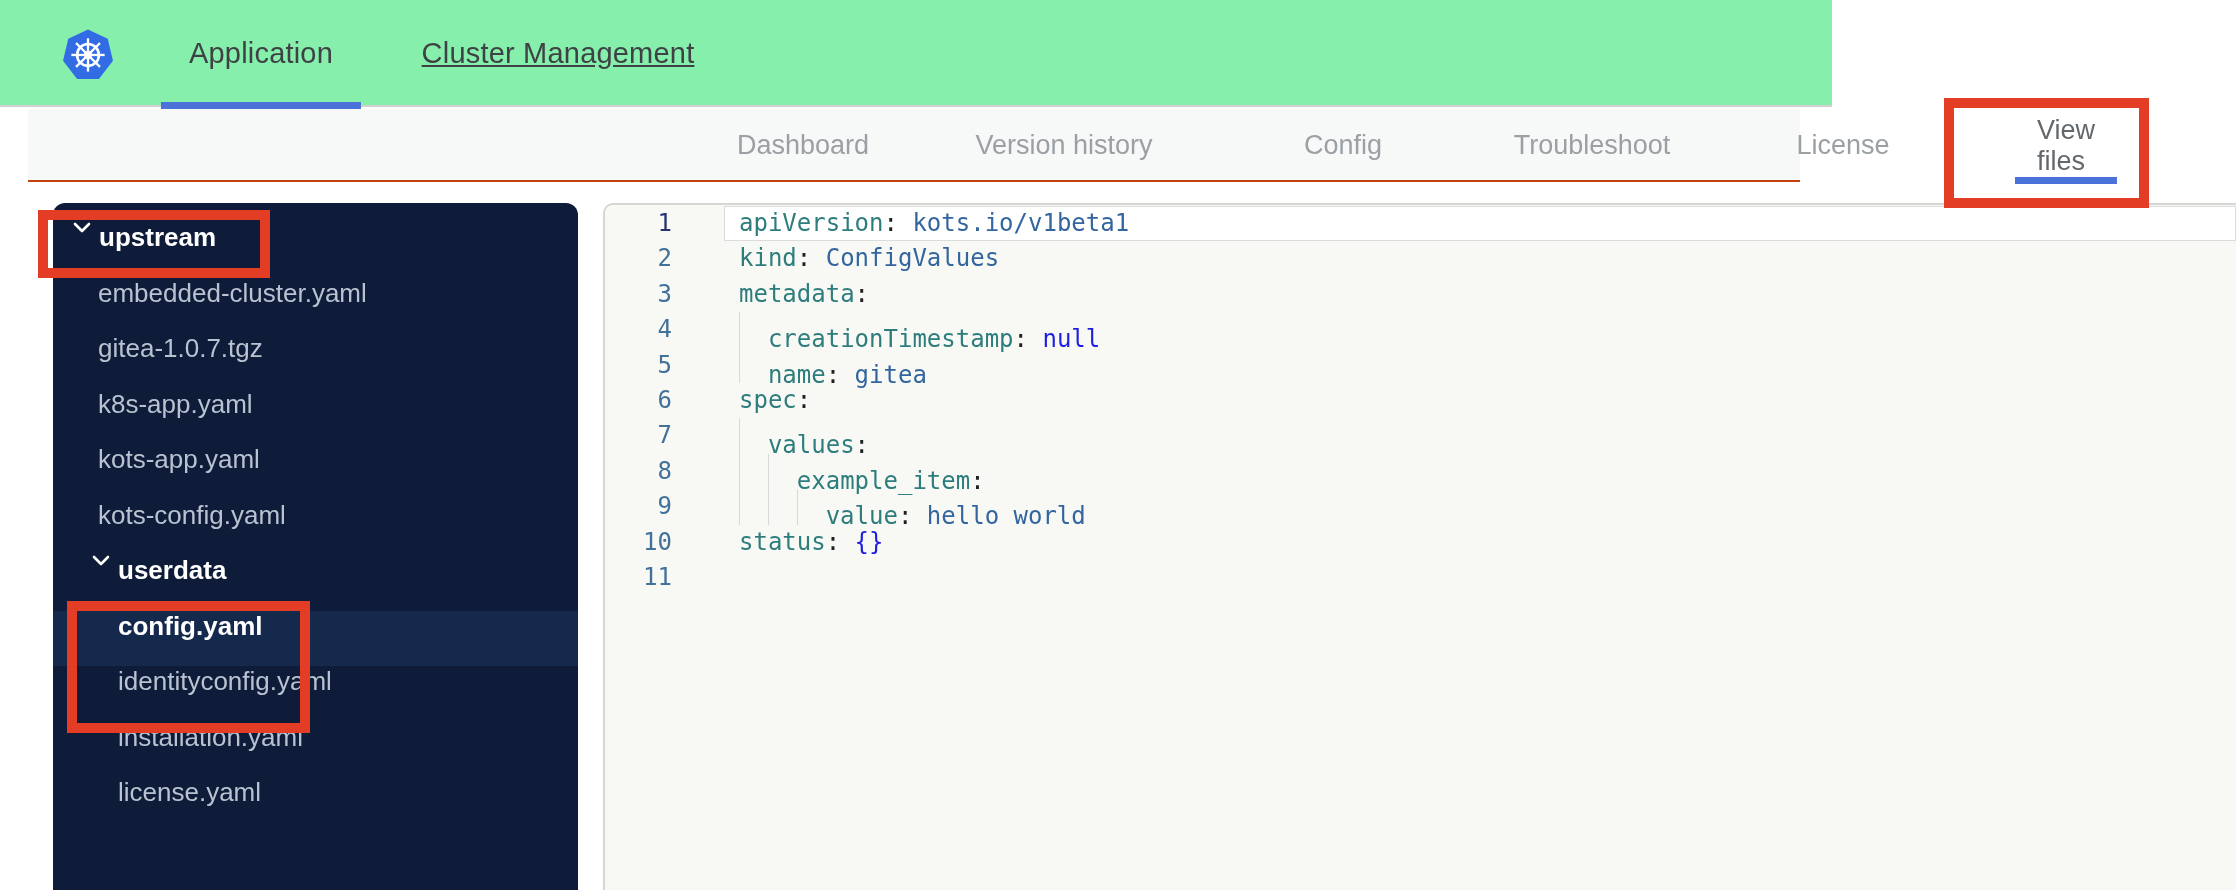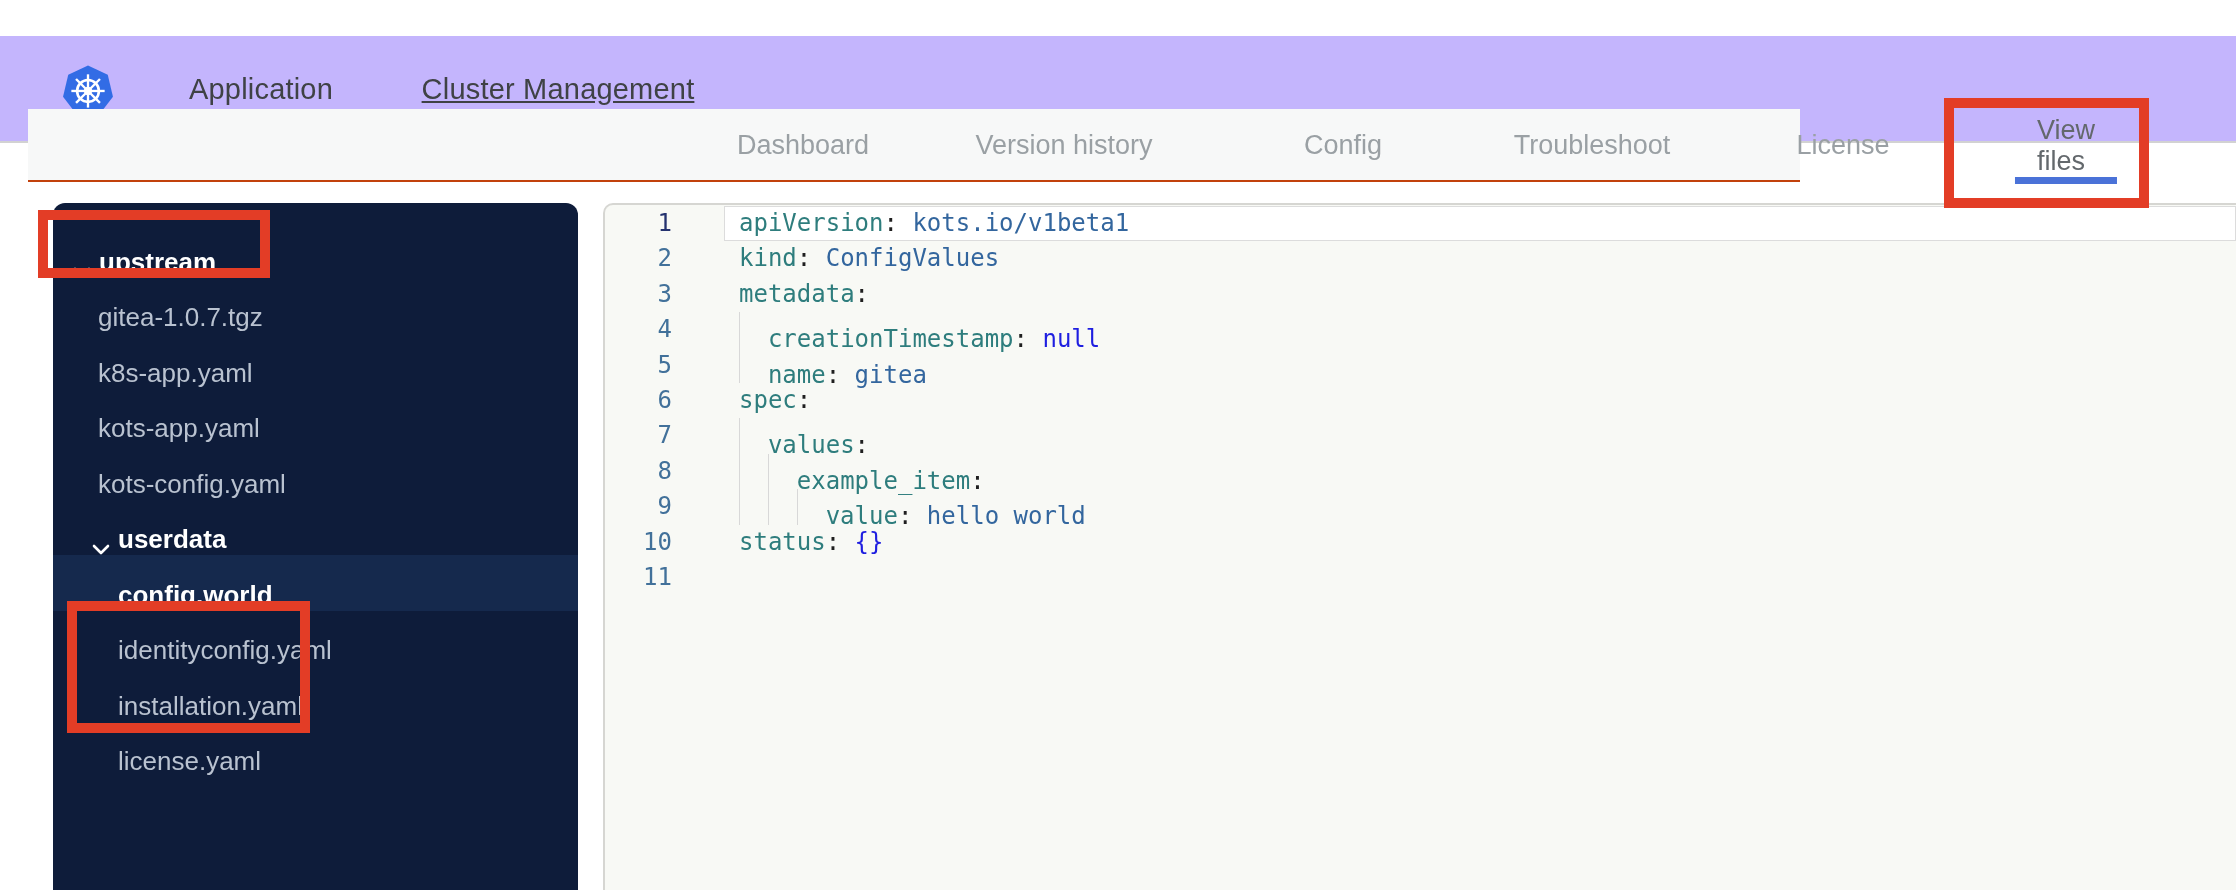--- a/index.html
+++ b/index.html
@@ -1,22 +1,22 @@
 <!DOCTYPE html>
 <html><head>
 <meta charset="utf-8">
 <style>
   * { margin:0; padding:0; box-sizing:border-box; }
   html,body { width:2236px; height:890px; overflow:hidden; background:#fff;
               font-family:"Liberation Sans", sans-serif; }
   .stage { position:relative; width:2236px; height:890px; background:#fff; }
 
   
-  .header { position:absolute; left:0; top:0; width:2236px; height:107px;
-            background:#c4b5fd; border-bottom:2px solid #d2d2d2;margin-top:36px; }
+  .header { position:absolute; left:0; top:0; width:1832px; height:107px;
+            background:#86efac; border-bottom:2px solid #d2d2d2; }
   .logo-wrap { position:absolute; left:62px; top:28px; width:52px; height:56px; }
   .h-tab { position:absolute; top:0; height:107px; display:flex; align-items:center;
            padding:0 28px; transform:translateX(-50%); font-size:29px; font-weight:500;
            color:#3f4245; letter-spacing:.2px; cursor:pointer; }
   .h-tab .underline { position:absolute; left:0; right:0; bottom:-2px; height:7px;
            background:#4a72d8; display:none; }
   .h-tab.active .underline { display:block; }
 
   
   .subnav { position:absolute; left:0; top:109px; width:1772px; height:73px;
@@ -26,21 +26,21 @@
            cursor:pointer; }
   .s-tab.active { color:#63686c; }
   .s-tab .underline { position:absolute; left:0; right:0; bottom:-2px; height:7px;
            background:#4a72d8; display:none; }
   .s-tab.active .underline { display:block; }
 
   
   .tree-panel { position:absolute; left:53px; top:203px; width:525px; height:687px;
                 background:#0e1c3a; border-radius:12px 12px 0 0; padding-top:19px;
                 overflow:hidden; }
-  .tree-row { height:55.5px; display:flex; align-items:flex-end; font-size:26px;
+  .tree-row { height:55.5px; display:flex; align-items:flex-start; font-size:26px;
               color:#b9c2d0; cursor:pointer; white-space:nowrap; }
   .tree-row.folder { color:#ffffff; font-weight:bold; }
   .tree-row.selected { background:#15294d; color:#ffffff; font-weight:bold; }
   .tree-row .chev { display:inline-flex; width:18px; margin-right:8px; flex:0 0 18px; }
   .tree-row.lvl1.file   { padding-left:45px; }
   .tree-row.lvl1.folder { padding-left:20px; }
   .tree-row.lvl2.file   { padding-left:65px; }
   .tree-row.lvl2.folder { padding-left:39px; }
 
   
@@ -131,41 +131,44 @@
     <div id="file-tree">
         <div class="tree-row folder lvl1">
           <span class="chev">
             <svg viewBox="0 0 18 11" width="18" height="11">
               <polyline points="2,2 9,9 16,2" fill="none" stroke="#ffffff" stroke-width="2.6" stroke-linecap="round" stroke-linejoin="round"></polyline>
             </svg>
           </span>
           <span>upstream</span>
         </div>
         <div class="tree-row file lvl1">
+          <span>embedded-cluster.yaml</span>
+        </div>
+        <div class="tree-row file lvl1">
           <span>gitea-1.0.7.tgz</span>
         </div>
         <div class="tree-row file lvl1">
           <span>k8s-app.yaml</span>
         </div>
         <div class="tree-row file lvl1">
           <span>kots-app.yaml</span>
         </div>
         <div class="tree-row file lvl1">
           <span>kots-config.yaml</span>
         </div>
         <div class="tree-row folder lvl2">
           <span class="chev">
             <svg viewBox="0 0 18 11" width="18" height="11">
               <polyline points="2,2 9,9 16,2" fill="none" stroke="#ffffff" stroke-width="2.6" stroke-linecap="round" stroke-linejoin="round"></polyline>
             </svg>
           </span>
           <span>userdata</span>
         </div>
         <div class="tree-row file lvl2 selected">
-          <span>config.world</span>
+          <span>config.yaml</span>
         </div>
         <div class="tree-row file lvl2">
           <span>identityconfig.yaml</span>
         </div>
         <div class="tree-row file lvl2">
           <span>installation.yaml</span>
         </div>
         <div class="tree-row file lvl2">
           <span>license.yaml</span>
         </div>

